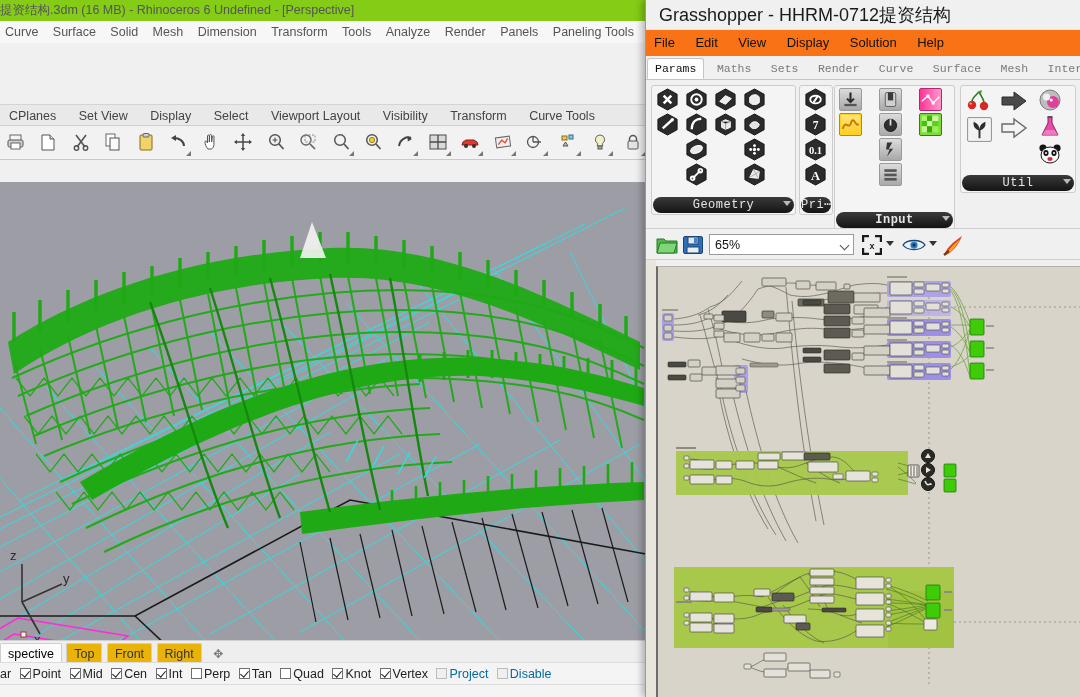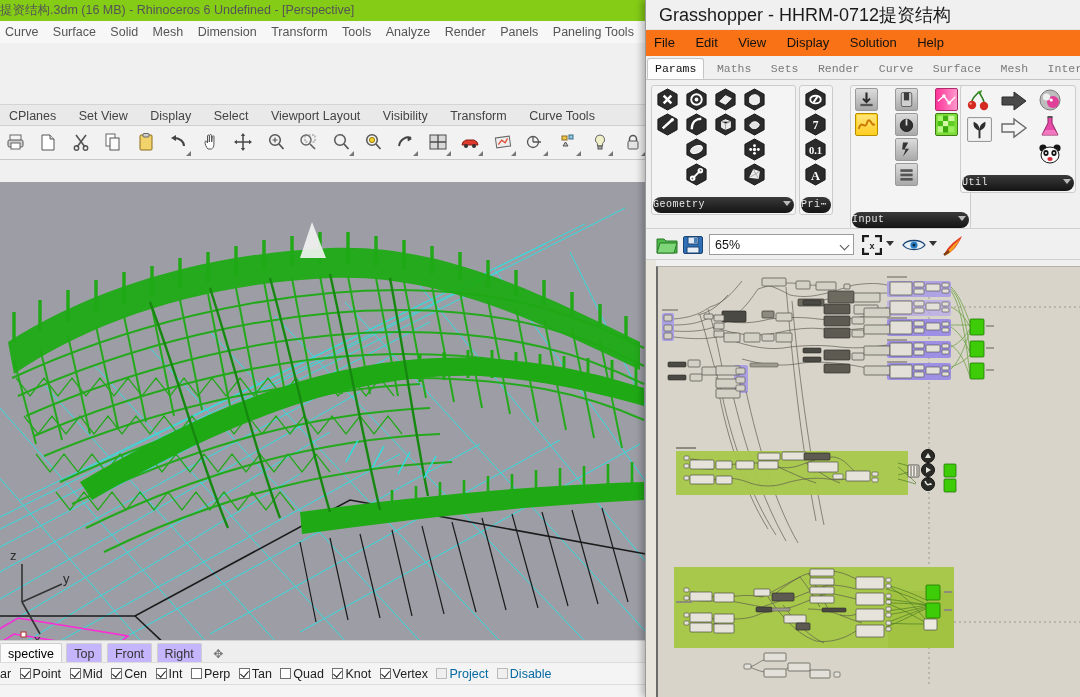--- a/index.html
+++ b/index.html
@@ -94,21 +94,21 @@
     background: #cdcdcd; border-radius: 1px;
   }
   .rh-vptabs {
     position: absolute; left: 0; top: 640px; width: 660px; height: 22px;
     background: #eeeeee; border-top: 1px solid #cfcfcf;
     white-space: nowrap; overflow: hidden;
   }
   .rh-vptabs .vt {
     display: inline-block; font-size: 12.5px; color: #333;
     line-height: 20px; padding: 0 7px; margin-top: 2px;
-    background: #c4b5fd; border: 1px solid #cfcfcf;
+    background: #eab308; border: 1px solid #cfcfcf;
     border-bottom: none; border-radius: 2px 2px 0 0;
   }
   .rh-vptabs .vt.active { background: #fbfbfb; color: #000; }
   .rh-vptabs .vt.plus {
     background: transparent; border: none; color: #777; font-size: 12px;
   }
   .rh-osnap {
     position: absolute; left: 0; top: 662px; width: 660px; height: 22px;
     background: #f4f4f4; border-top: 1px solid #dcdcdc;
     white-space: nowrap; overflow: hidden;
@@ -188,21 +188,21 @@
   }
   .gh-panel .rows {
     position: absolute; left: 0; top: 0; right: 0; bottom: 18px;
     padding: 2px 1px;
   }
   .gh-panel .collabel {
     position: absolute; left: 1px; right: 1px; bottom: 1px; height: 16px;
     background: linear-gradient(#3a3a3a, #141414);
     border-radius: 8px;
     font-family: "Liberation Mono", monospace;
-    font-size: 10px; color: #e6e6e6; text-align: left; line-height: 16px;
+    font-size: 12px; color: #e6e6e6; text-align: center; line-height: 16px;
     letter-spacing: 0.5px;
   }
   .gh-panel .collabel .pin {
     position: absolute; right: 3px; top: 4px; width: 0; height: 0;
     border-left: 4px solid transparent; border-right: 4px solid transparent;
     border-top: 5px solid #bbb;
   }
   .hexbtn {
     position: absolute; width: 23px; height: 23px;
   }
@@ -829,21 +829,21 @@
                 <polygon points="12,1 22,6.5 22,17.5 12,23 2,17.5 2,6.5" fill="#2b2b2b" stroke="#141414"></polygon>
             <text x="12" y="17.5" font-family="Liberation Serif, serif" font-size="13" font-weight="bold" fill="#fff" text-anchor="middle">A</text>
               </svg>
           </span>
         </div>
         <div class="collabel">
           <span>Pri⋯</span>
         </div>
       </div>
 
-      <div class="gh-panel" style="left:204px; width:121px; height:145px;">
+      <div class="gh-panel" style="left:188px; width:121px; height:145px;font-weight:bold;">
         <div class="rows">
           <span class="sqbtn" style="left:4px; top:2px;">
             <svg viewBox="0 0 24 24" width="21" height="21">
                 <path d="M12 4 L12 14 M8 11 L12 15 L16 11" stroke="#2b2b2b" stroke-width="2.4" fill="none"></path>
                 <rect x="5" y="17" width="14" height="2.6" fill="#555"></rect>
               </svg>
           </span>
           <span class="sqbtn sel" style="left:4px; top:27px; background:linear-gradient(#ffe680,#ffcc22);">
             <svg viewBox="0 0 24 24" width="21" height="21">
                 <path d="M3 17 C7 5, 10 20, 13 9 C16 2, 19 17, 21 11" stroke="#c97a00" stroke-width="2.2" fill="none"></path>

